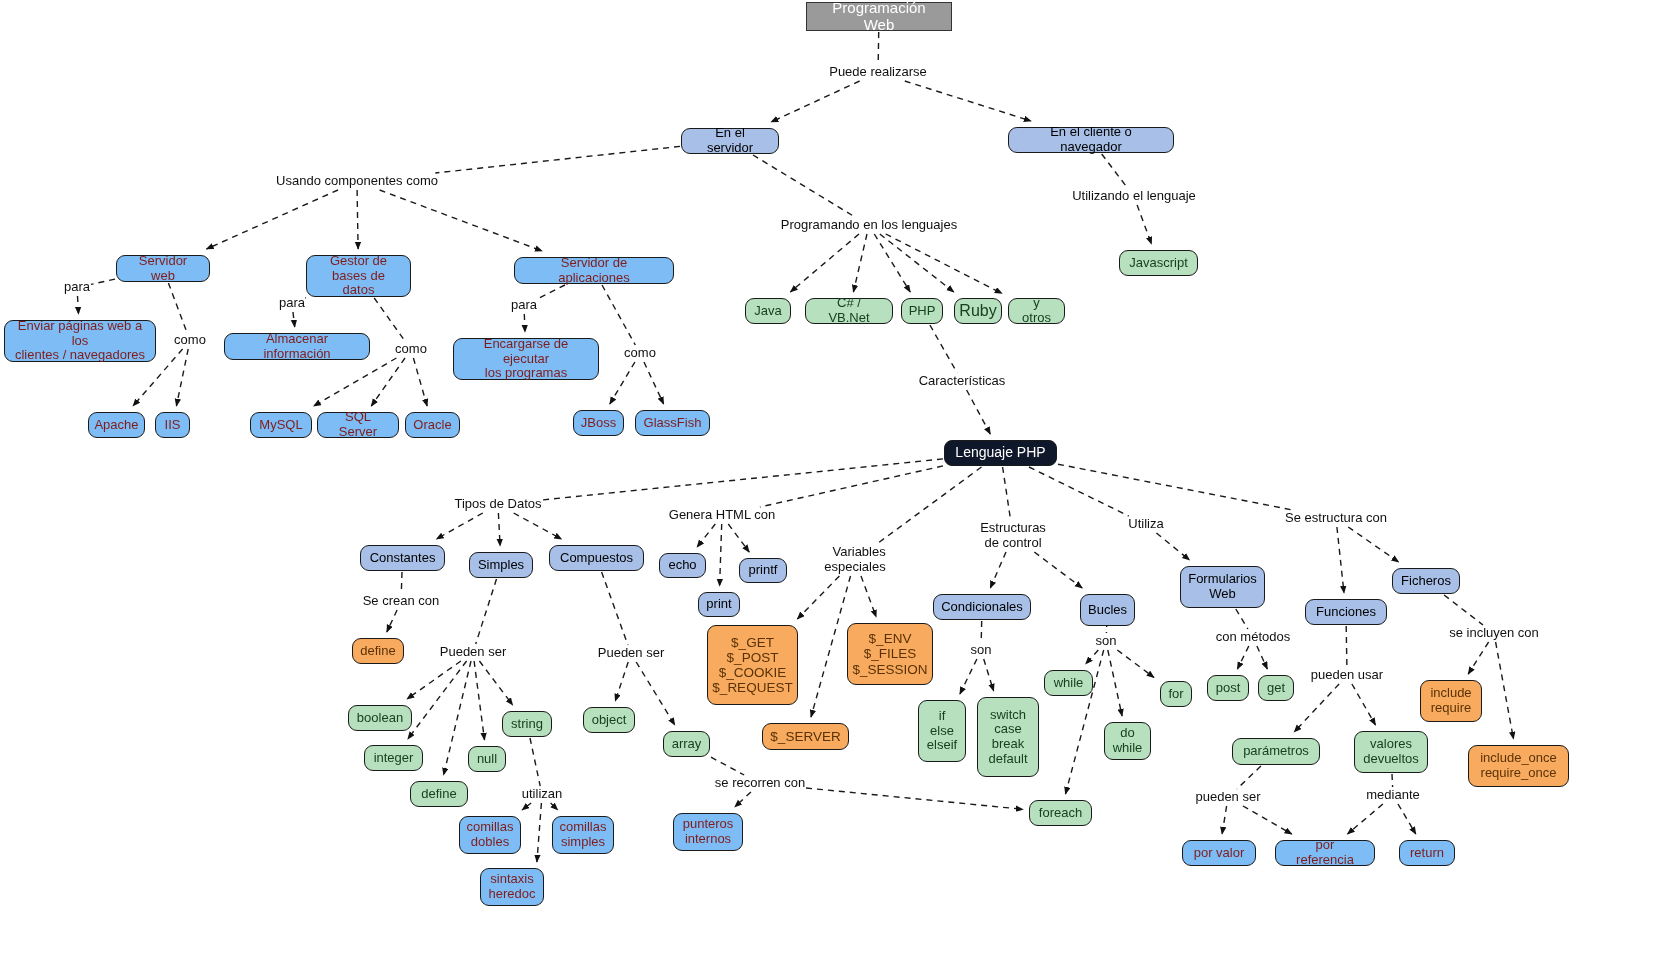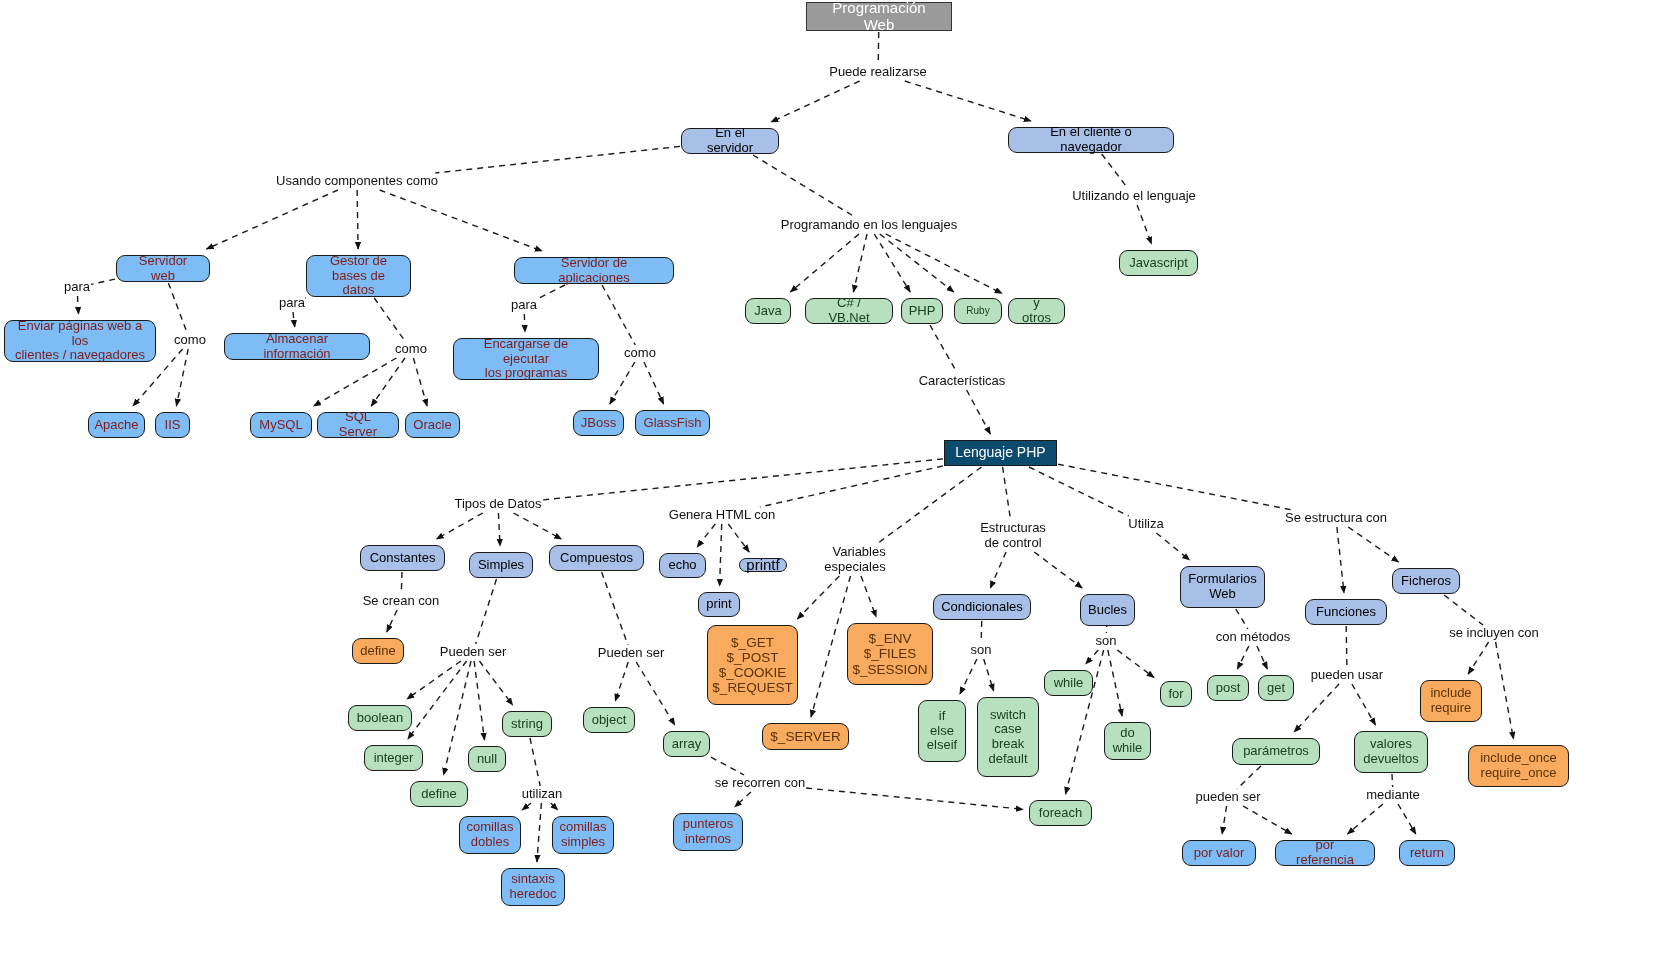--- a/index.html
+++ b/index.html
@@ -7,21 +7,21 @@
   #stage{position:relative;width:1671px;height:966px;background:#ffffff;overflow:hidden;}
   #edges{position:absolute;left:0;top:0;width:1671px;height:966px;}
   .node{position:absolute;box-sizing:border-box;display:flex;align-items:center;justify-content:center;
         text-align:center;border:1px solid #1a1a1a;border-radius:9px;line-height:1.12;
         white-space:pre-line;padding:3px 9px;}
   .node.root{border-radius:0;background:#9a9a9a;border:1px solid #333;color:#ffffff;font-size:16.5px;}
   .n-blue{background:#a8c0e8;color:#000000;}
   .n-sky{background:#7dbcf5;color:#7f1d1d;}
   .n-green{background:#b7e0bf;color:#16421f;}
   .n-orange{background:#f8ab5f;color:#5a3205;}
-  .n-orangehdr{background:#0c4a6e;color:#ffffff;border-radius:0;border:1px solid #1a1a1a;}
+  .n-orangehdr{background:#0f172a;color:#ffffff;border-radius:8px;border:1px solid #1a1a1a;}
   .lbl{position:absolute;color:#101010;text-align:center;line-height:1.15;white-space:pre-line;
        transform:translate(-50%,0);}
 </style>
 </head>
 <body>
 
 <div id="stage">
   <svg id="edges">
     <defs>
       <marker id="ah" markerWidth="9" markerHeight="9" refX="7.2" refY="3.2" orient="auto" markerUnits="userSpaceOnUse">
@@ -175,42 +175,42 @@
       <div class="node n-sky" style="left: 88px; top: 412px; width: 57px; height: 26px; font-size: 13px;">Apache</div>
       <div class="node n-sky" style="left: 155px; top: 412px; width: 35px; height: 26px; font-size: 13px;">IIS</div>
       <div class="node n-sky" style="left: 250px; top: 412px; width: 62px; height: 26px; font-size: 13px;">MySQL</div>
       <div class="node n-sky" style="left: 317px; top: 412px; width: 82px; height: 26px; font-size: 13px;">SQL Server</div>
       <div class="node n-sky" style="left: 405px; top: 412px; width: 55px; height: 26px; font-size: 13px;">Oracle</div>
       <div class="node n-sky" style="left: 573px; top: 410px; width: 51px; height: 26px; font-size: 13px;">JBoss</div>
       <div class="node n-sky" style="left: 635px; top: 410px; width: 75px; height: 26px; font-size: 13px;">GlassFish</div>
       <div class="node n-green" style="left: 745px; top: 298px; width: 46px; height: 26px; font-size: 13px;">Java</div>
       <div class="node n-green" style="left: 805px; top: 298px; width: 88px; height: 26px; font-size: 13px;">C# / VB.Net</div>
       <div class="node n-green" style="left: 901px; top: 298px; width: 42px; height: 26px; font-size: 13px;">PHP</div>
-      <div class="node n-green" style="left: 954px; top: 298px; width: 48px; height: 26px; font-size: 10px;">Ruby</div>
+      <div class="node n-green" style="left: 954px; top: 298px; width: 48px; height: 26px; font-size: 16px;">Ruby</div>
       <div class="node n-green" style="left: 1008px; top: 298px; width: 57px; height: 26px; font-size: 13px;">y otros</div>
       <div class="node n-orangehdr" style="left: 944px; top: 440px; width: 113px; height: 26px; font-size: 14px;">Lenguaje PHP</div>
       <div class="node n-blue" style="left: 360px; top: 545px; width: 85px; height: 26px; font-size: 13px;">Constantes</div>
       <div class="node n-blue" style="left: 469px; top: 552px; width: 64px; height: 26px; font-size: 13px;">Simples</div>
       <div class="node n-blue" style="left: 549px; top: 545px; width: 95px; height: 26px; font-size: 13px;">Compuestos</div>
       <div class="node n-blue" style="left: 659px; top: 553px; width: 47px; height: 25px; font-size: 13px;">echo</div>
-      <div class="node n-blue" style="left: 739px; top: 558px; width: 48px; height: 14px; font-size: 15px;">printf</div>
+      <div class="node n-blue" style="left: 739px; top: 558px; width: 48px; height: 25px; font-size: 13px;">printf</div>
       <div class="node n-blue" style="left: 698px; top: 592px; width: 42px; height: 25px; font-size: 13px;">print</div>
       <div class="node n-orange" style="left: 352px; top: 638px; width: 52px; height: 26px; font-size: 13px;">define</div>
       <div class="node n-green" style="left: 348px; top: 705px; width: 64px; height: 26px; font-size: 13px;">boolean</div>
       <div class="node n-green" style="left: 364px; top: 745px; width: 59px; height: 26px; font-size: 13px;">integer</div>
       <div class="node n-green" style="left: 410px; top: 781px; width: 58px; height: 26px; font-size: 13px;">define</div>
       <div class="node n-green" style="left: 468px; top: 746px; width: 38px; height: 26px; font-size: 13px;">null</div>
       <div class="node n-green" style="left: 502px; top: 711px; width: 50px; height: 26px; font-size: 13px;">string</div>
       <div class="node n-green" style="left: 583px; top: 707px; width: 52px; height: 26px; font-size: 13px;">object</div>
       <div class="node n-green" style="left: 663px; top: 731px; width: 47px; height: 26px; font-size: 13px;">array</div>
       <div class="node n-sky" style="left: 459px; top: 816px; width: 62px; height: 38px; font-size: 13px;">comillas
 dobles</div>
       <div class="node n-sky" style="left: 552px; top: 816px; width: 62px; height: 38px; font-size: 13px;">comillas
 simples</div>
-      <div class="node n-sky" style="left: 501px; top: 868px; width: 64px; height: 38px; font-size: 13px;">sintaxis
+      <div class="node n-sky" style="left: 480px; top: 868px; width: 64px; height: 38px; font-size: 13px;">sintaxis
 heredoc</div>
       <div class="node n-sky" style="left: 673px; top: 813px; width: 70px; height: 38px; font-size: 13px;">punteros
 internos</div>
       <div class="node n-orange" style="left: 707px; top: 625px; width: 91px; height: 80px; font-size: 13.5px;">$_GET
 $_POST
 $_COOKIE
 $_REQUEST</div>
       <div class="node n-orange" style="left: 847px; top: 623px; width: 86px; height: 62px; font-size: 13.5px;">$_ENV
 $_FILES
 $_SESSION</div>

